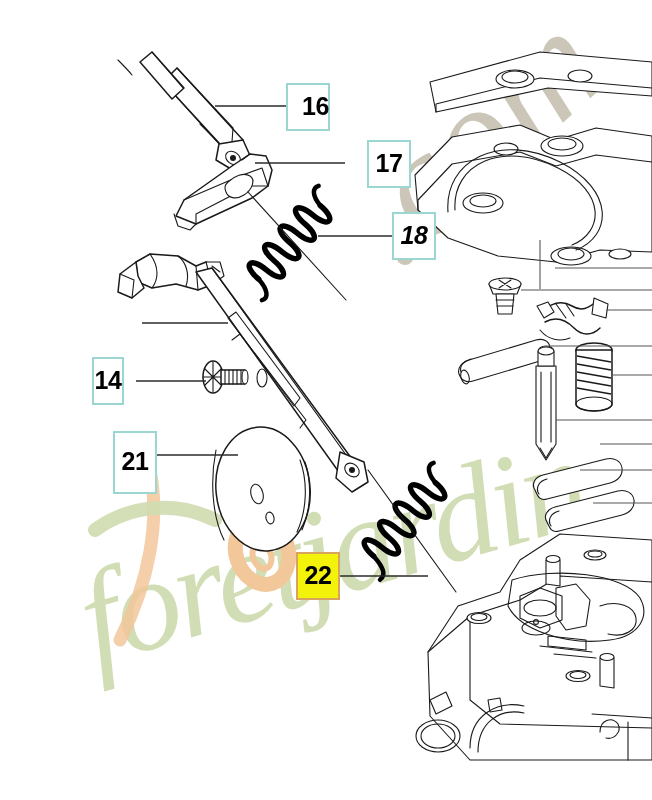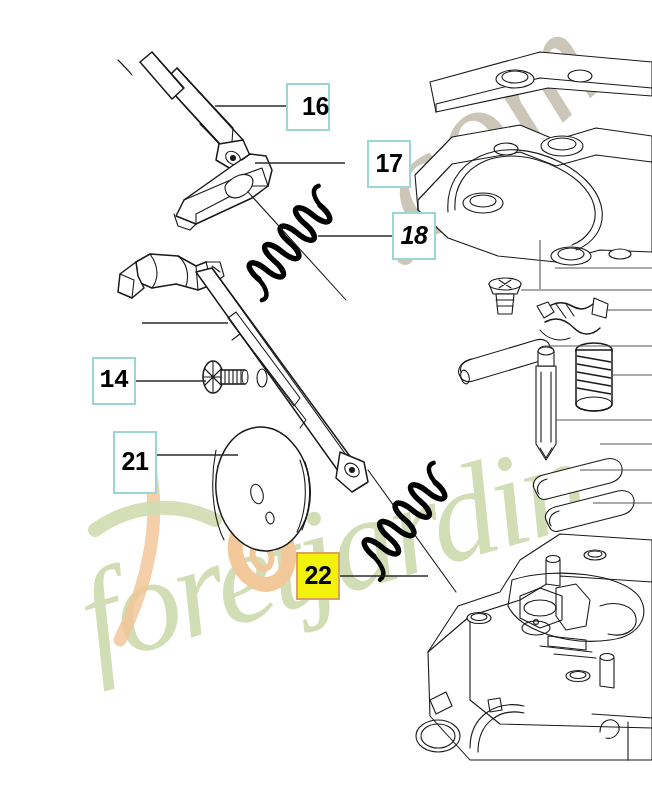--- a/index.html
+++ b/index.html
@@ -316,21 +316,21 @@
   <div class="layer" id="callouts">
     <div class="callout" style="left:286px;top:83px;width:44px;height:48px;padding-left:15px;">
       <span>16</span>
     </div>
     <div class="callout" style="left:343px;top:140px;width:44px;height:48px;margin-left:24px;">
       <span>17</span>
     </div>
     <div class="callout" style="left:392px;top:212px;width:44px;height:48px;font-style:italic;">
       <span>18</span>
     </div>
-    <div class="callout" style="left:92px;top:357px;width:44px;height:48px;font-family:Liberation Mono, monospace;">
+    <div class="callout" style="left:92px;top:357px;width:32px;height:48px;">
       <span>14</span>
     </div>
     <div class="callout" style="left:113px;top:431px;width:44px;height:63px;">
       <span>21</span>
     </div>
     <div class="callout hl" style="left:296px;top:552px;width:44px;height:48px;">
       <span>22</span>
     </div>
   </div>
 

